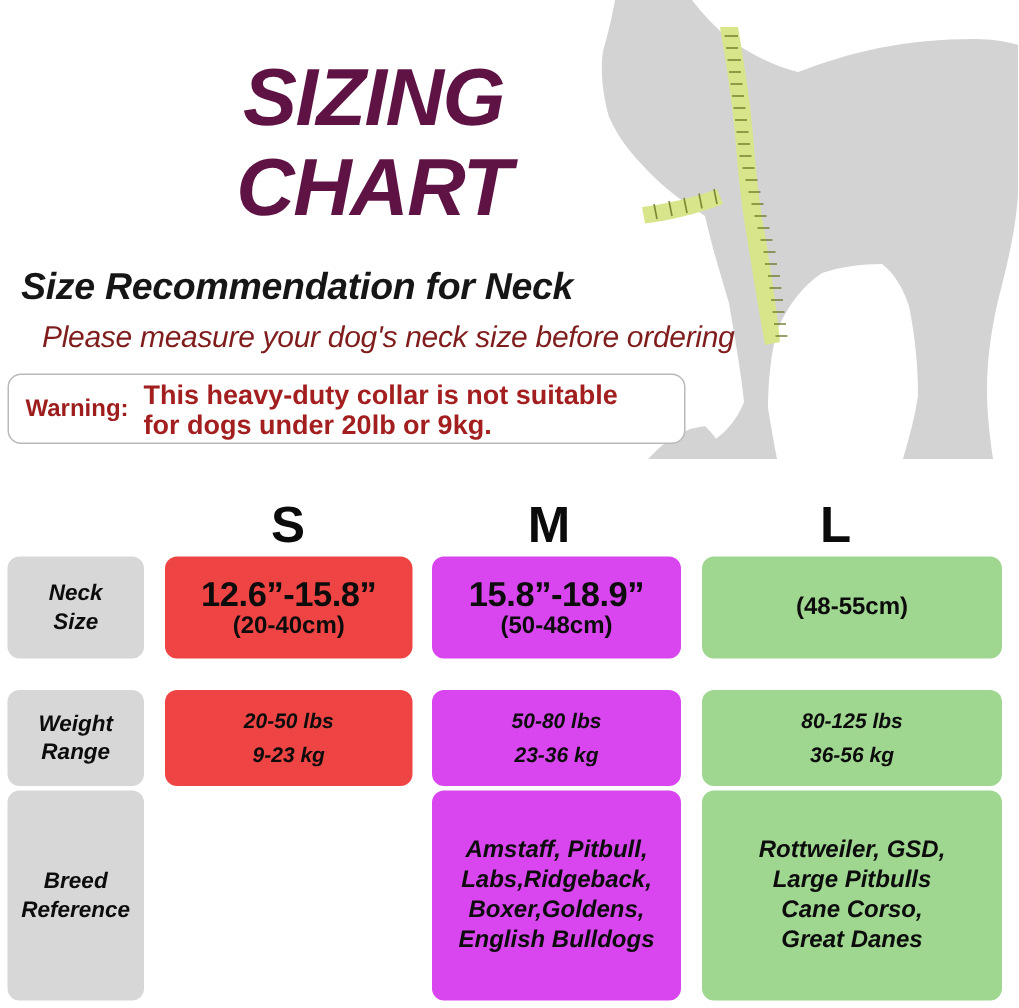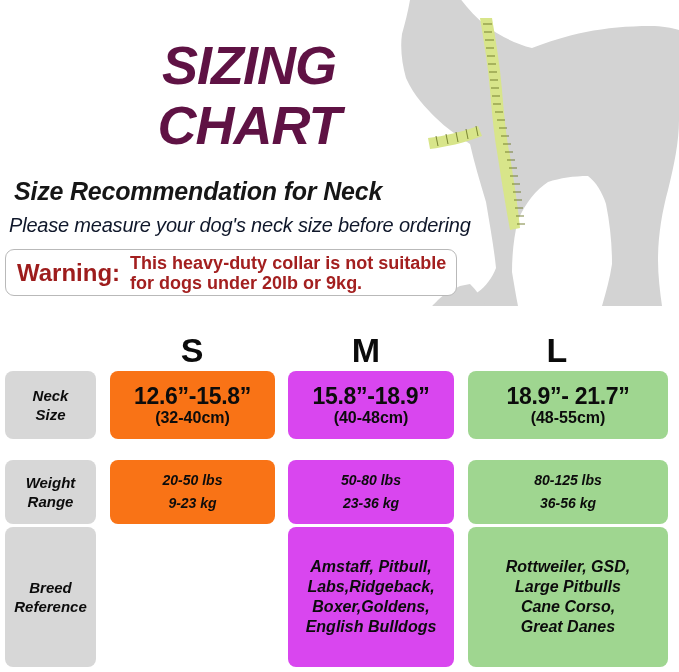--- a/index.html
+++ b/index.html
@@ -55,26 +55,26 @@
     font-weight: bold;
     font-style: italic;
     font-size: 25px;
     line-height: 27px;
     color: #161616;
     letter-spacing: -0.2px;
     white-space: nowrap;
   }
   #instruction {
     position: absolute;
-    left: 9px;
+    left: 28px;
     top: 214px;
     font-style: italic;
     font-size: 20px;
     line-height: 22px;
-    color: #0f172a;
+    color: #7f1d1d;
     letter-spacing: -0.2px;
     white-space: nowrap;
   }
 
   
   #warning-box {
     position: absolute;
     left: 5px;
     top: 249px;
     width: 452px;
@@ -82,21 +82,21 @@
     box-sizing: border-box;
     border: 1px solid #b9b9b9;
     border-radius: 9px;
     background: #ffffff;
     display: flex;
     align-items: center;
     padding: 0 8px 0 11px;
   }
   #warning-label {
     font-weight: bold;
-    font-size: 24px;
+    font-size: 16px;
     color: #9d1c1c;
     white-space: nowrap;
     flex: 0 0 auto;
     margin-right: 10px;
     text-align: center;
   }
   #warning-text {
     font-weight: bold;
     font-size: 18px;
     line-height: 20px;
@@ -135,21 +135,21 @@
     text-align: center;
     color: #0c0c0c;
   }
   .cell-label {
     background: #d7d7d7;
     font-weight: bold;
     font-style: italic;
     font-size: 15px;
     line-height: 19px;
   }
-  .cell-s { background: #f97316; }
+  .cell-s { background: #ef4444; }
   .cell-m { background: #d946ef; }
   .cell-l { background: #9fd690; }
 
   
   .col-label { left: 5px;   width: 91px; }
   .col-s     { left: 110px; width: 165px; }
   .col-m     { left: 288px; width: 166px; }
   .col-l     { left: 468px; width: 200px; }
 
   
@@ -270,28 +270,27 @@
   <div class="size-letter" id="size-letter-s">S</div>
   <div class="size-letter" id="size-letter-m">M</div>
   <div class="size-letter" id="size-letter-l">L</div>
 
   <div class="cell cell-label col-label row-neck">
     <span>Neck</span>
     <span>Size</span>
   </div>
   <div class="cell cell-s col-s row-neck">
     <span class="neck-main">12.6”-15.8”</span>
-    <span class="neck-sub">(32-40cm)</span>
+    <span class="neck-sub">(20-40cm)</span>
   </div>
   <div class="cell cell-m col-m row-neck">
     <span class="neck-main">15.8”-18.9”</span>
-    <span class="neck-sub">(40-48cm)</span>
+    <span class="neck-sub">(50-48cm)</span>
   </div>
   <div class="cell cell-l col-l row-neck">
-    <span class="neck-main">18.9”- 21.7”</span>
     <span class="neck-sub">(48-55cm)</span>
   </div>
 
   <div class="cell cell-label col-label row-weight">
     <span>Weight</span>
     <span>Range</span>
   </div>
   <div class="cell cell-s col-s row-weight">
     <span class="weight-line">20-50 lbs</span>
     <span class="weight-line">9-23 kg</span>

